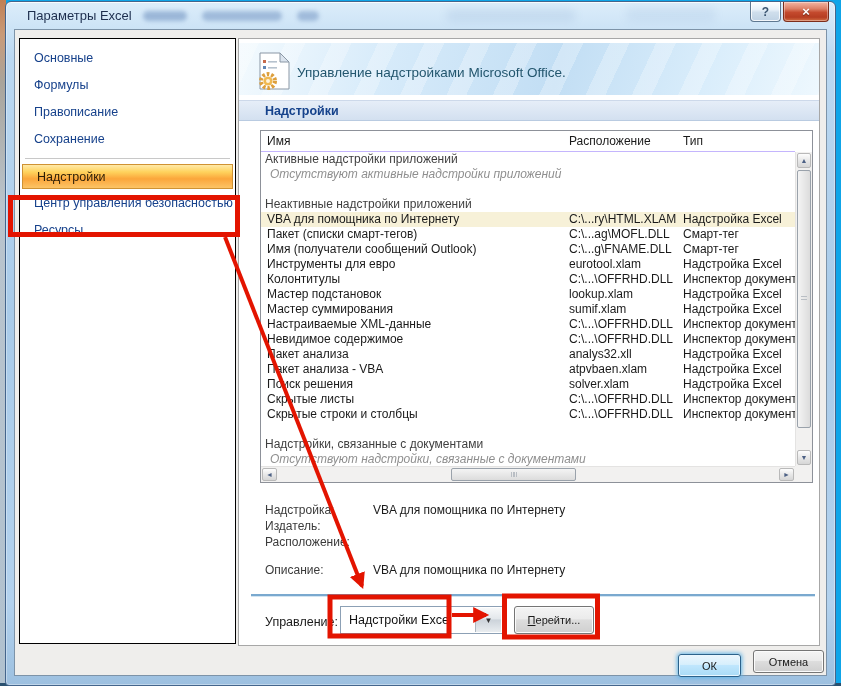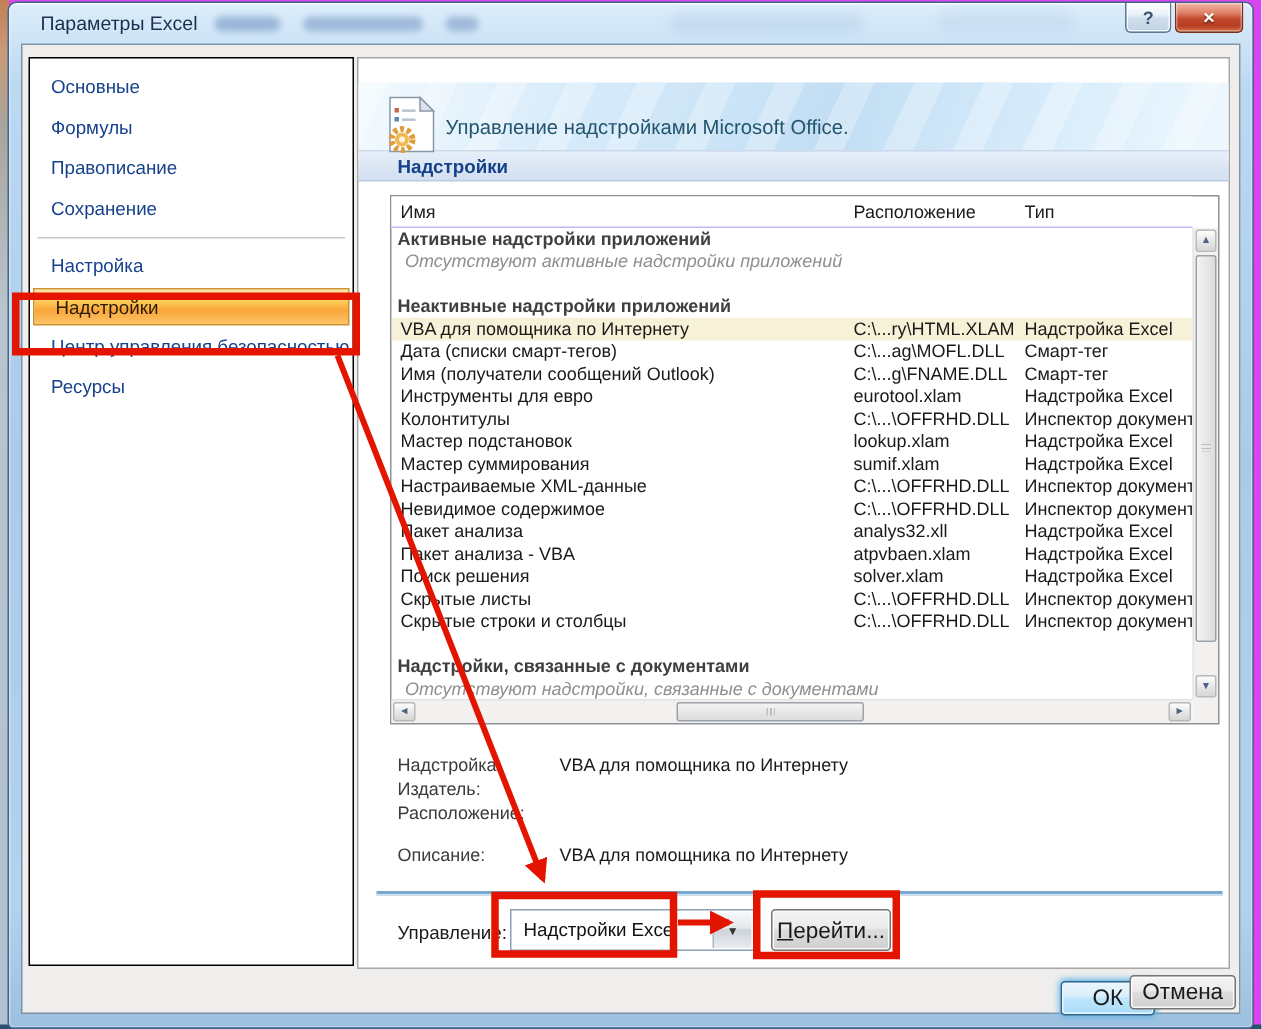--- a/index.html
+++ b/index.html
@@ -1,17 +1,17 @@
 <!DOCTYPE html>
 <html><head>
 <meta charset="utf-8">
 <style>
   html,body{margin:0;padding:0;}
   body{width:841px;height:686px;overflow:hidden;font-family:"Liberation Sans","DejaVu Sans",sans-serif;}
-  .stage{position:relative;width:841px;height:686px;background:#d946ef;}
+  .stage{position:relative;width:841px;height:686px;background:#0ea5e9;}
   .bg-left{position:absolute;left:0;top:0;width:6px;height:686px;
     background:linear-gradient(180deg,#c08055 0%,#c99a77 5%,#a9a49b 12%,#b9c4cd 30%,#b0c1cf 100%);}
   .bg-bottom{position:absolute;left:0;bottom:0;width:841px;height:3px;background:#29506f;}
 
   
   .dialog{position:absolute;left:5px;top:1px;width:829px;height:683px;border:1px solid #44658c;
     border-radius:6px 6px 4px 4px;
     background:linear-gradient(180deg,#dcedfa 0%,#bcd9f2 8%,#a9cbe9 45%,#b3d2ee 88%,#9dc0e0 100%);
     box-shadow:inset 0 1px 0 rgba(255,255,255,.75), inset 0 0 0 1px rgba(255,255,255,.35);}
   .titlebar{position:absolute;left:0;top:0;right:0;height:27px;border-radius:6px 6px 0 0;}
@@ -37,39 +37,39 @@
   
   .sidebar{position:absolute;left:4px;top:8px;width:217px;height:606px;background:#fff;border:1px solid #000000;
     padding-top:6px;box-sizing:border-box;}
   .sb-item{height:27px;line-height:27px;padding-left:14px;font-size:12.5px;color:#16418b;white-space:nowrap;cursor:default;}
   .sb-item.selected{height:25px;line-height:25px;margin:1px 2px;color:#2b1d06;border:1px solid #cf9233;box-sizing:border-box;
     background:linear-gradient(180deg,#ffe9a8 0%,#ffd35d 30%,#fba63b 60%,#fcc466 100%);}
   .sb-divider{height:1px;background:#c8c8c8;margin:5px 5px 5px 5px;}
 
   
   .main{position:absolute;left:223px;top:8px;width:580px;height:606px;background:#fff;border:1px solid #a7a7a7;box-sizing:content-box;}
-  .main-header{position:absolute;left:0;top:16px;right:0;height:52px;
+  .main-header{position:absolute;left:0;top:4px;right:0;height:52px;
     background:linear-gradient(105deg,#f3fafe 0%,#d7ebfa 25%,#c2def4 55%,#d9edfb 80%,#eef8fe 100%);}
   .main-header::after{content:"";position:absolute;inset:0;
     background:repeating-linear-gradient(115deg,rgba(255,255,255,.28) 0 18px,rgba(255,255,255,0) 18px 42px);}
   .hdr-icon{position:absolute;left:16px;top:9px;z-index:2;}
   .hdr-title{position:absolute;left:58px;top:0;height:58px;display:flex;align-items:center;font-size:13.5px;color:#23566e;z-index:2;}
   .section-bar{position:absolute;left:0;top:61px;right:0;height:21px;line-height:21px;
     background:linear-gradient(180deg,#e6eef8,#d3e0f0);border-top:1px solid #cdd9ea;border-bottom:1px solid #b9cbe1;
     font-size:12.5px;font-weight:bold;color:#15428b;padding-left:26px;box-sizing:border-box;}
 
   
   .addin-table{position:absolute;left:21px;top:91px;width:553px;height:353px;border:1px solid #8d9199;background:#fff;
     box-sizing:border-box;font-size:12px;color:#1a1a1a;}
   .thead{position:absolute;left:0;top:0;right:17px;height:20px;border-bottom:1px solid #c4b5fd;background:#fff;}
   .thead span{position:absolute;top:3px;color:#1a1a1a;}
   .col-name{left:6px;}  .col-loc{left:308px;}  .col-type{left:422px;}
   .rows{position:absolute;left:0;top:21px;right:17px;bottom:16px;overflow:hidden;}
   .row{position:relative;height:15px;line-height:15px;white-space:nowrap;overflow:hidden;}
-  .row-group{font-weight:bold;color:#3f3f3f;padding-left:4px;}
+  .row-group{font-weight:normal;color:#3f3f3f;padding-left:4px;}
   .row-empty{font-style:italic;color:#8f8f8f;padding-left:9px;}
   .row-item.selected{background:#f7f1d8;}
   .cell{position:absolute;top:0;}
 
   
   .vscroll{position:absolute;right:0;top:21px;bottom:16px;width:17px;background:#f2f1f0;border-left:1px solid #e4e3e2;box-sizing:border-box;}
   .hscroll{position:absolute;left:0;right:17px;bottom:0;height:16px;background:#f2f1f0;border-top:1px solid #e4e3e2;box-sizing:border-box;}
   .scorner{position:absolute;right:0;bottom:0;width:17px;height:16px;background:#f2f1f0;}
   .sbtn{position:absolute;background:linear-gradient(180deg,#fdfdfd,#e8e8e8 50%,#d6d6d6);border:1px solid #b9b9b9;border-radius:2px;
     display:flex;align-items:center;justify-content:center;font-size:7px;color:#4d6185;box-sizing:border-box;}
@@ -96,28 +96,28 @@
   
   .manage-sep{position:absolute;left:12px;right:4px;top:555px;height:2px;background:#7aa9cf;border-bottom:1px solid #d3e5f2;}
   .manage-label{position:absolute;left:26px;top:570px;height:27px;line-height:27px;font-size:12.5px;color:#1a1a1a;}
   .combo{position:absolute;left:101px;top:567px;width:163px;height:28px;background:#fff;border:1px solid #8ca0b5;box-sizing:border-box;}
   .combo-value{position:absolute;left:8px;top:0;height:26px;line-height:26px;font-size:12.5px;font-weight:normal;color:#111;white-space:nowrap;}
   .combo-btn{position:absolute;top:1px;bottom:1px;right:1px;width:25px;
     background:linear-gradient(180deg,#f7f8f9,#e3e7eb 45%,#ccd3da 50%,#e9edf0);border-left:1px solid #aab6c0;
     display:flex;align-items:center;justify-content:center;font-size:8px;color:#333;}
   .btn{border:1px solid #757575;border-radius:3px;box-sizing:border-box;
     background:linear-gradient(180deg,#f4f4f4,#ebebeb 45%,#dddddd 50%,#cfcfcf);
-    display:flex;align-items:center;justify-content:center;font-size:15px;color:#1a1a1a;
+    display:flex;align-items:center;justify-content:center;font-size:11px;color:#1a1a1a;
     box-shadow:inset 0 0 0 1px #fbfbfb;text-align:right;}
   .go-btn{position:absolute;left:275px;top:567px;width:80px;height:28px;}
 
   
   .ok-btn{position:absolute;left:663px;top:624px;width:63px;height:23px;border-color:#2c628b;
     background:linear-gradient(180deg,#ebf6fd,#d7effc 45%,#bfe6fd 50%,#a9dbf6);
-    box-shadow:0 0 4px 1px #62b4e6, inset 0 0 0 1px #e9f7ff;margin-left:29px;}
+    box-shadow:0 0 4px 1px #62b4e6, inset 0 0 0 1px #e9f7ff;}
   .cancel-btn{position:absolute;left:738px;top:620px;width:71px;height:23px;}
 
   
   .annotations{position:absolute;left:0;top:0;width:841px;height:686px;pointer-events:none;z-index:60;}
 </style>
 </head>
 <body>
 
 <div class="stage">
   <div class="bg-left"></div>
@@ -141,21 +141,20 @@
       </div>
     </div>
 
     <div class="inner">
       <div class="sidebar" id="sidebar">
           <div class="sb-item">Основные</div>
           <div class="sb-item">Формулы</div>
           <div class="sb-item">Правописание</div>
           <div class="sb-item">Сохранение</div>
           <div class="sb-divider"></div>
-          <div class="sb-item">Настройка</div>
           <div class="sb-item selected">Надстройки</div>
           <div class="sb-item">Центр управления безопасностью</div>
           <div class="sb-item">Ресурсы</div>
         </div>
 
       <div class="main">
         <div class="main-header">
           <svg class="hdr-icon" width="36" height="40" viewBox="0 0 36 40">
             <path d="M5 1 h20 l9 9 v27 h-29 z" fill="#ffffff" stroke="#8a97a5"></path>
             <path d="M25 1 l9 9 h-9 z" fill="#dbe4ee" stroke="#8a97a5"></path>
@@ -184,21 +183,21 @@
               <div class="row row-group">Активные надстройки приложений</div>
               <div class="row row-empty">Отсутствуют активные надстройки приложений</div>
               <div class="row"></div>
               <div class="row row-group">Неактивные надстройки приложений</div>
               <div class="row row-item selected">
                 <span class="cell col-name">VBA для помощника по Интернету</span>
                 <span class="cell col-loc">C:\...ry\HTML.XLAM</span>
                 <span class="cell col-type">Надстройка Excel</span>
               </div>
               <div class="row row-item">
-                <span class="cell col-name">Дата (списки смарт-тегов)</span>
+                <span class="cell col-name">Пакет (списки смарт-тегов)</span>
                 <span class="cell col-loc">C:\...ag\MOFL.DLL</span>
                 <span class="cell col-type">Смарт-тег</span>
               </div>
               <div class="row row-item">
                 <span class="cell col-name">Имя (получатели сообщений Outlook)</span>
                 <span class="cell col-loc">C:\...g\FNAME.DLL</span>
                 <span class="cell col-type">Смарт-тег</span>
               </div>
               <div class="row row-item">
                 <span class="cell col-name">Инструменты для евро</span>

